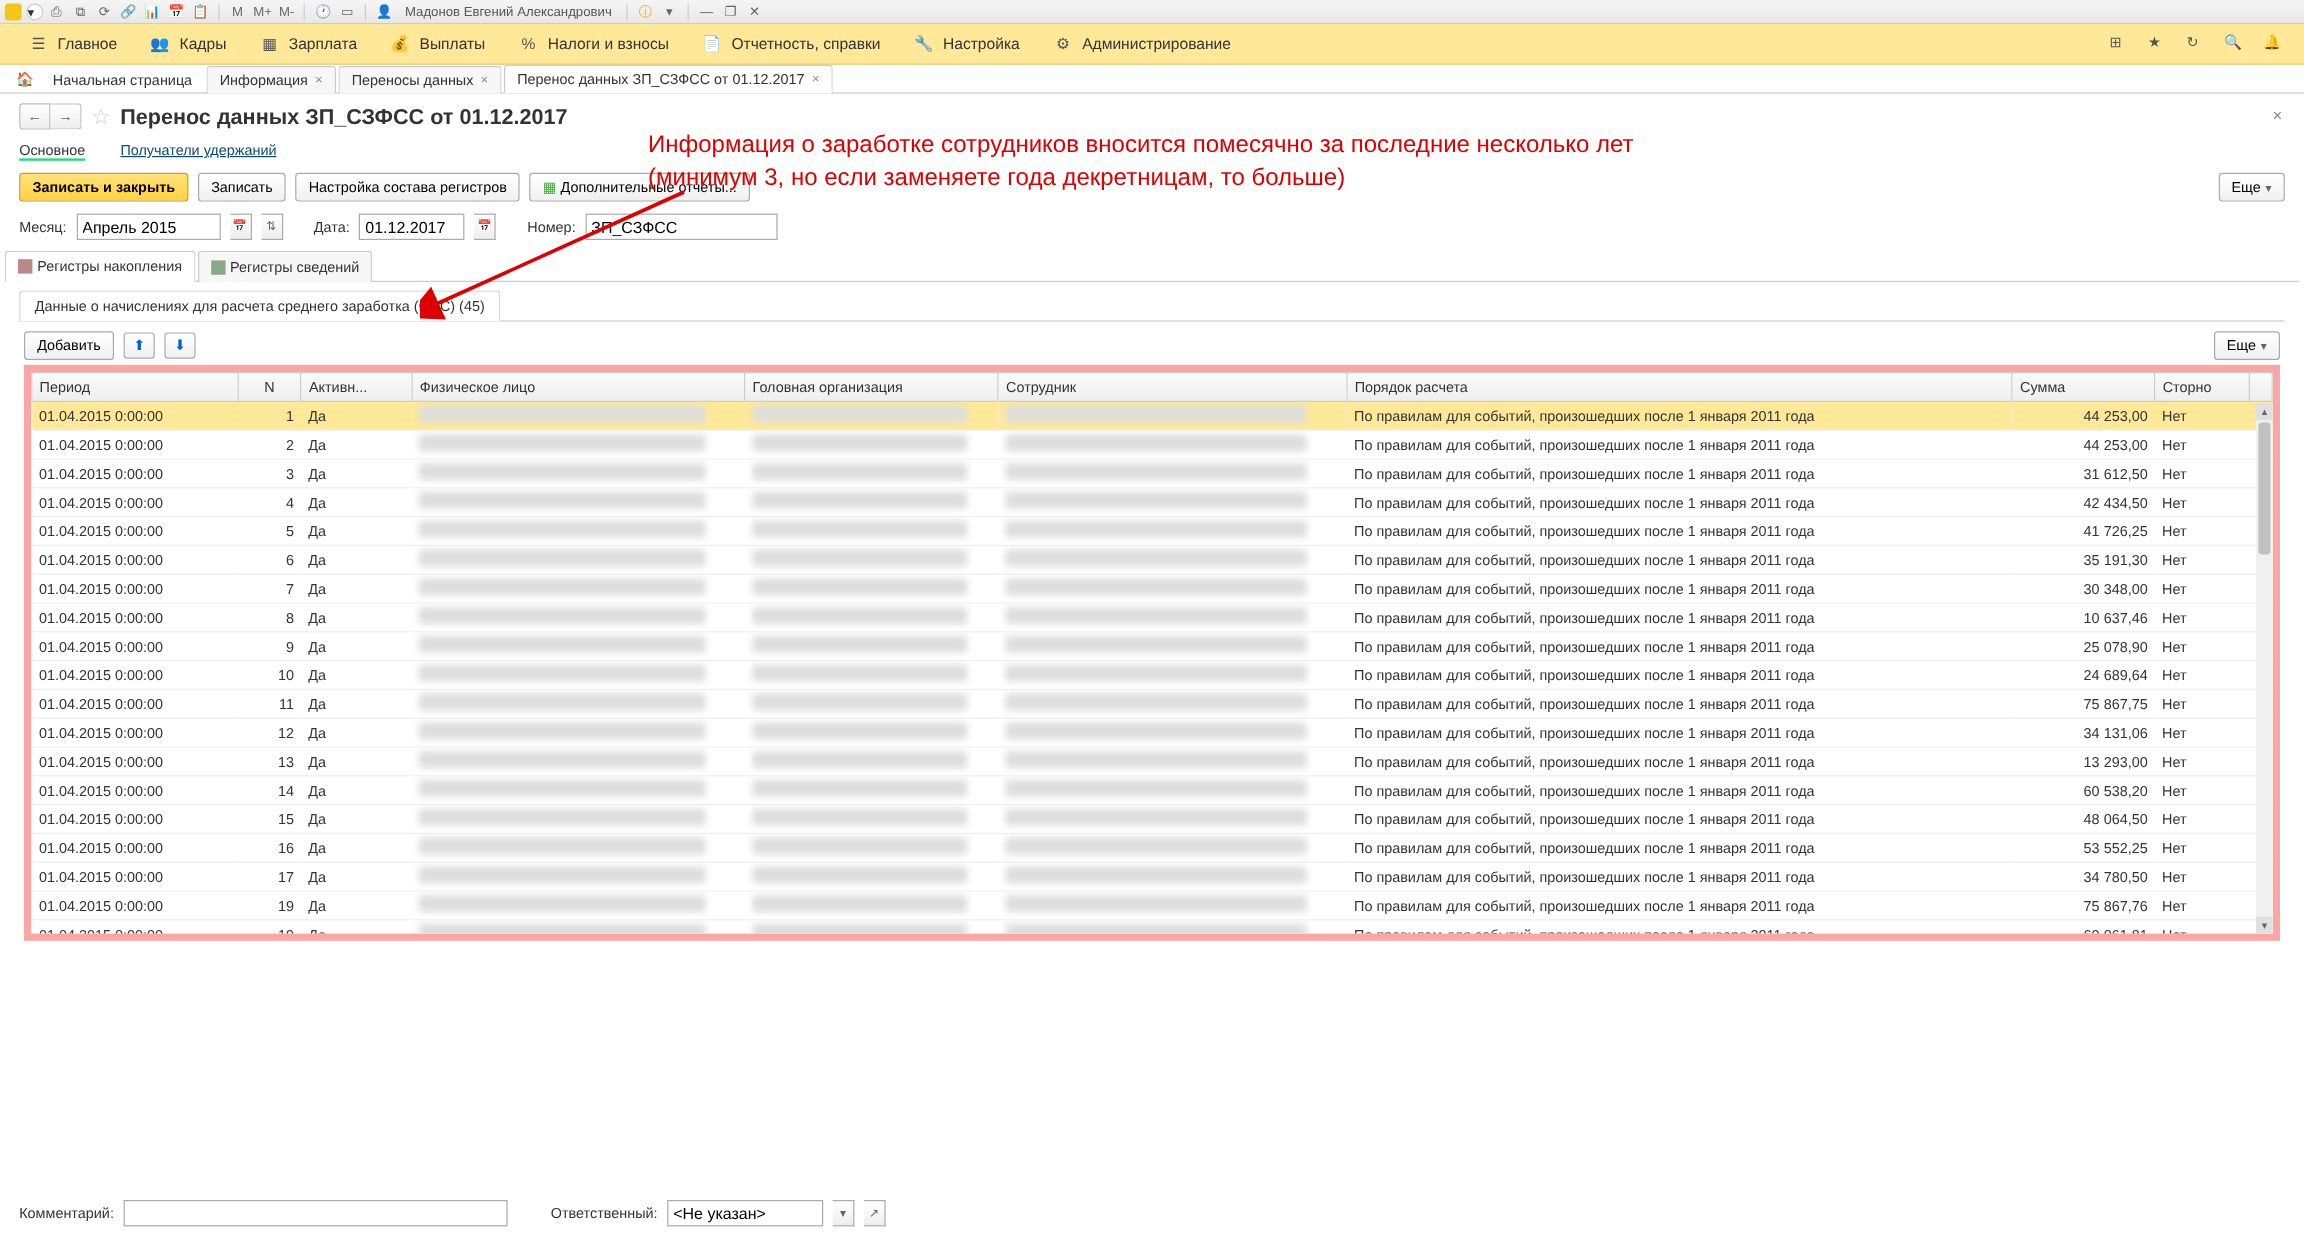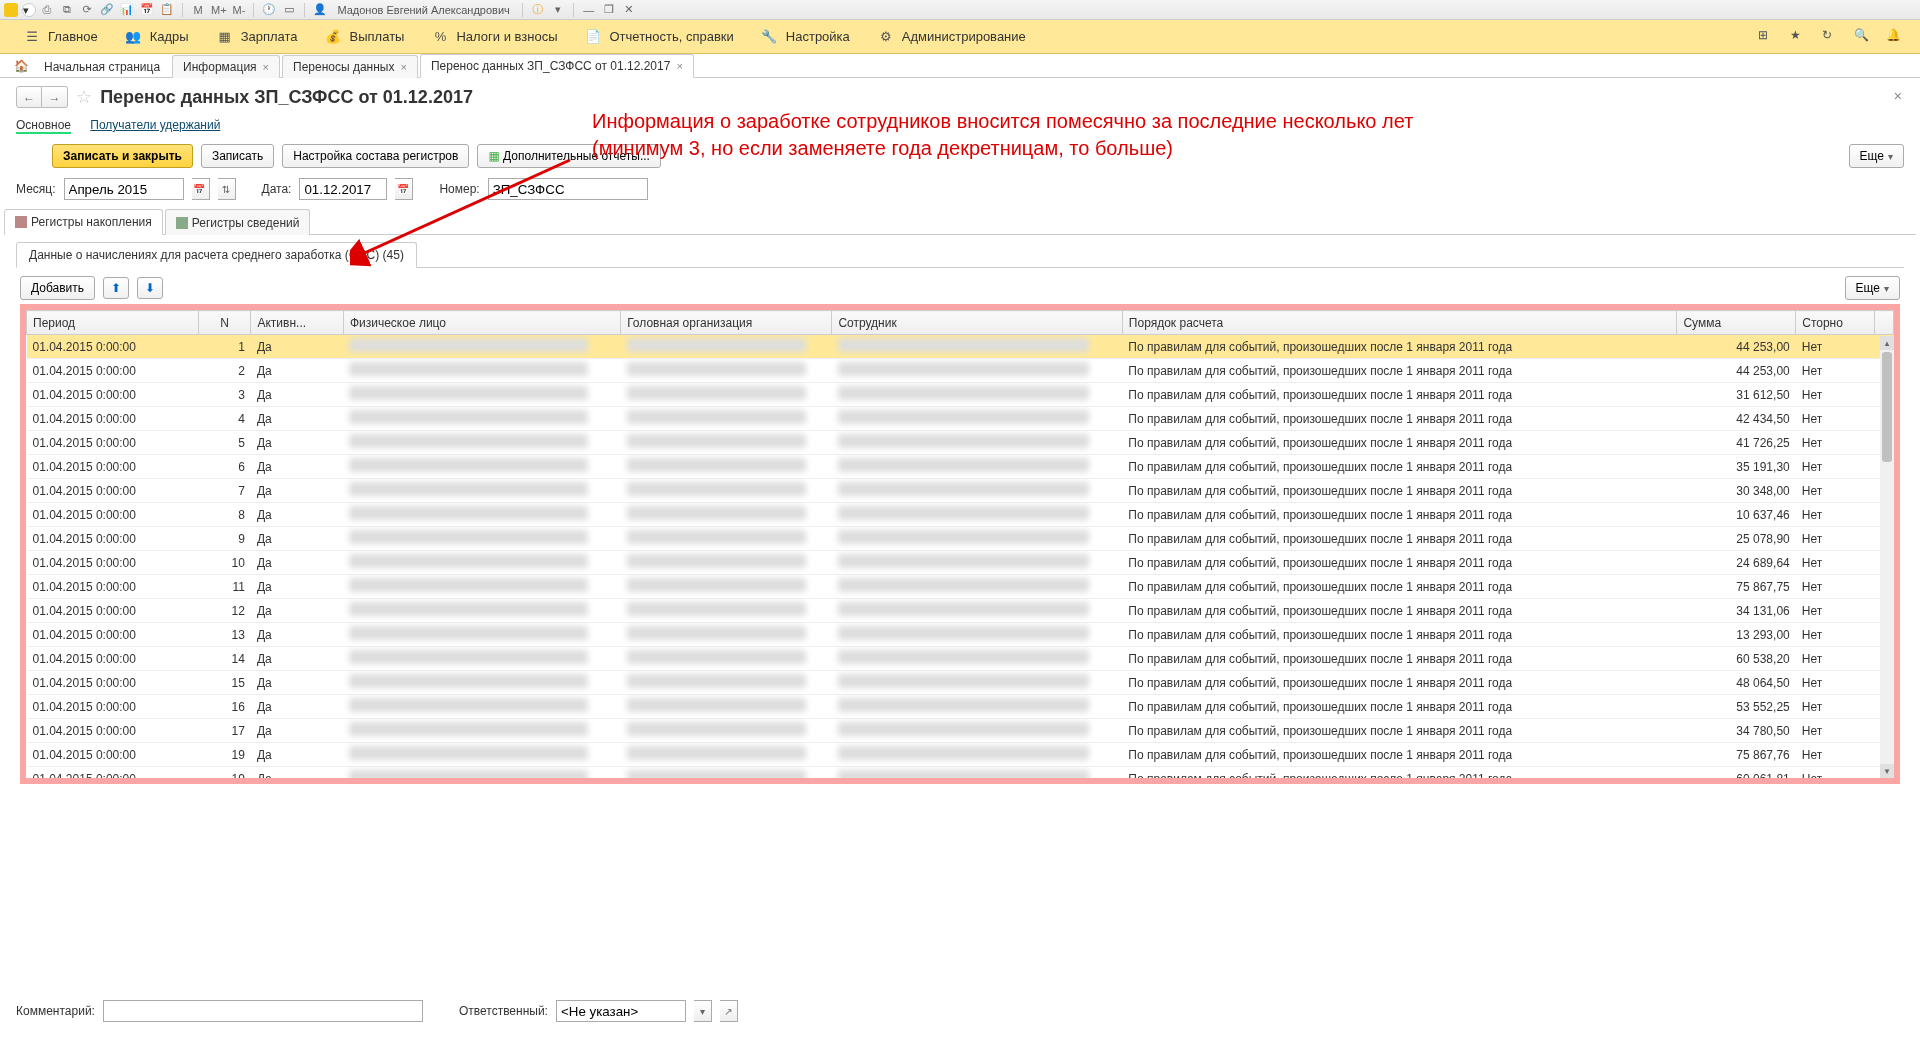--- a/index.html
+++ b/index.html
@@ -35,26 +35,26 @@
 .navbtn { width: 26px; height: 22px; border: 1px solid #bbb; background: linear-gradient(#fff,#eee); display: flex; align-items: center; justify-content: center; font-size: 12px; color: #666; }
 .navbtn.l { border-radius: 3px 0 0 3px; }
 .navbtn.r { border-radius: 0 3px 3px 0; border-left: none; }
 .star { margin: 0 8px; color: #ccc; font-size: 18px; }
 .headrow { display: flex; align-items: center; }
 .doctitle { font-size: 18px; font-weight: bold; color: #333; }
 .closeX { position: absolute; right: 18px; top: 10px; color: #888; font-size: 14px; cursor: pointer; }
 
 
 .sublinks { padding: 6px 16px; font-size: 12px; }
-.sublinks .lnk { margin-right: 16px; color: #333; }
+.sublinks .lnk { margin-right: 26px; color: #333; }
 .sublinks .lnk.active { border-bottom: 2px solid #2d7; color: #333; }
 .sublinks .lnk2 { color: #0c4a6e; text-decoration: underline; cursor: pointer; }
 
 
-.toolbar { padding: 6px 16px; display: flex; gap: 8px; align-items: flex-start; margin-left: 36px; }
+.toolbar { padding: 6px 16px; display: flex; gap: 8px; align-items: flex-start; }
 .btn { padding: 4px 10px; border: 1px solid #aaa; background: linear-gradient(#fff,#f0f0f0); border-radius: 3px; cursor: pointer; font-size: 12px; }
 .btn.primary { background: linear-gradient(#FFE27A,#FFD23F); border-color: #c0a020; font-weight: bold; }
 .btn .dd { margin-left: 4px; color: #666; font-size: 10px; }
 .toolbar .right { margin-left: auto; }
 
 
 .fieldsrow { padding: 4px 16px 8px; display: flex; align-items: center; gap: 8px; font-size: 12px; }
 .fieldsrow label { color: #333; }
 .inp { border: 1px solid #aaa; padding: 2px 4px; height: 22px; background: #fff; }
 .calbtn, .spnbtn { width: 18px; height: 22px; border: 1px solid #aaa; border-left: none; background: linear-gradient(#fff,#eee); display: inline-flex; align-items: center; justify-content: center; font-size: 10px; color: #666; cursor: pointer; }
@@ -85,21 +85,21 @@
 .tbl td.num { text-align: right; }
 .blurbox { display: inline-block; width: 90%; height: 14px; background: #ddd; filter: blur(3px); border-radius: 2px; }
 .scrollbar { position: absolute; right: 0; top: 26px; bottom: 0; width: 14px; background: #f0f0f0; }
 .scrollthumb { position: absolute; top: 16px; width: 10px; left: 2px; height: 110px; background: #c0c0c0; border-radius: 3px; }
 .scrollbtn { position: absolute; width: 14px; height: 14px; background: #e0e0e0; display: flex; align-items: center; justify-content: center; font-size: 9px; color: #666; }
 
 
 .bottomform { position: absolute; bottom: 10px; left: 16px; right: 16px; display: flex; align-items: center; gap: 8px; font-size: 12px; padding: 6px 0; }
 
 
-.anno { position: absolute; top: 108px; left: 592px; color: #d00; font-size: 20px; line-height: 1.35; pointer-events: none; }
+.anno { position: absolute; top: 108px; left: 540px; color: #d00; font-size: 20px; line-height: 1.35; pointer-events: none; }
 .arrow-svg { position: absolute; top: 150px; left: 350px; pointer-events: none; }
 </style>
 </head>
 <body>
 
 <div class="titlebar">
   <span class="ic" style="background:#f5c518"></span>
   <span class="ic" style="background:#fff;border:1px solid #ccc;border-radius:50%">▾</span>
   <div class="tools">
     <span class="tool">⎙</span>

